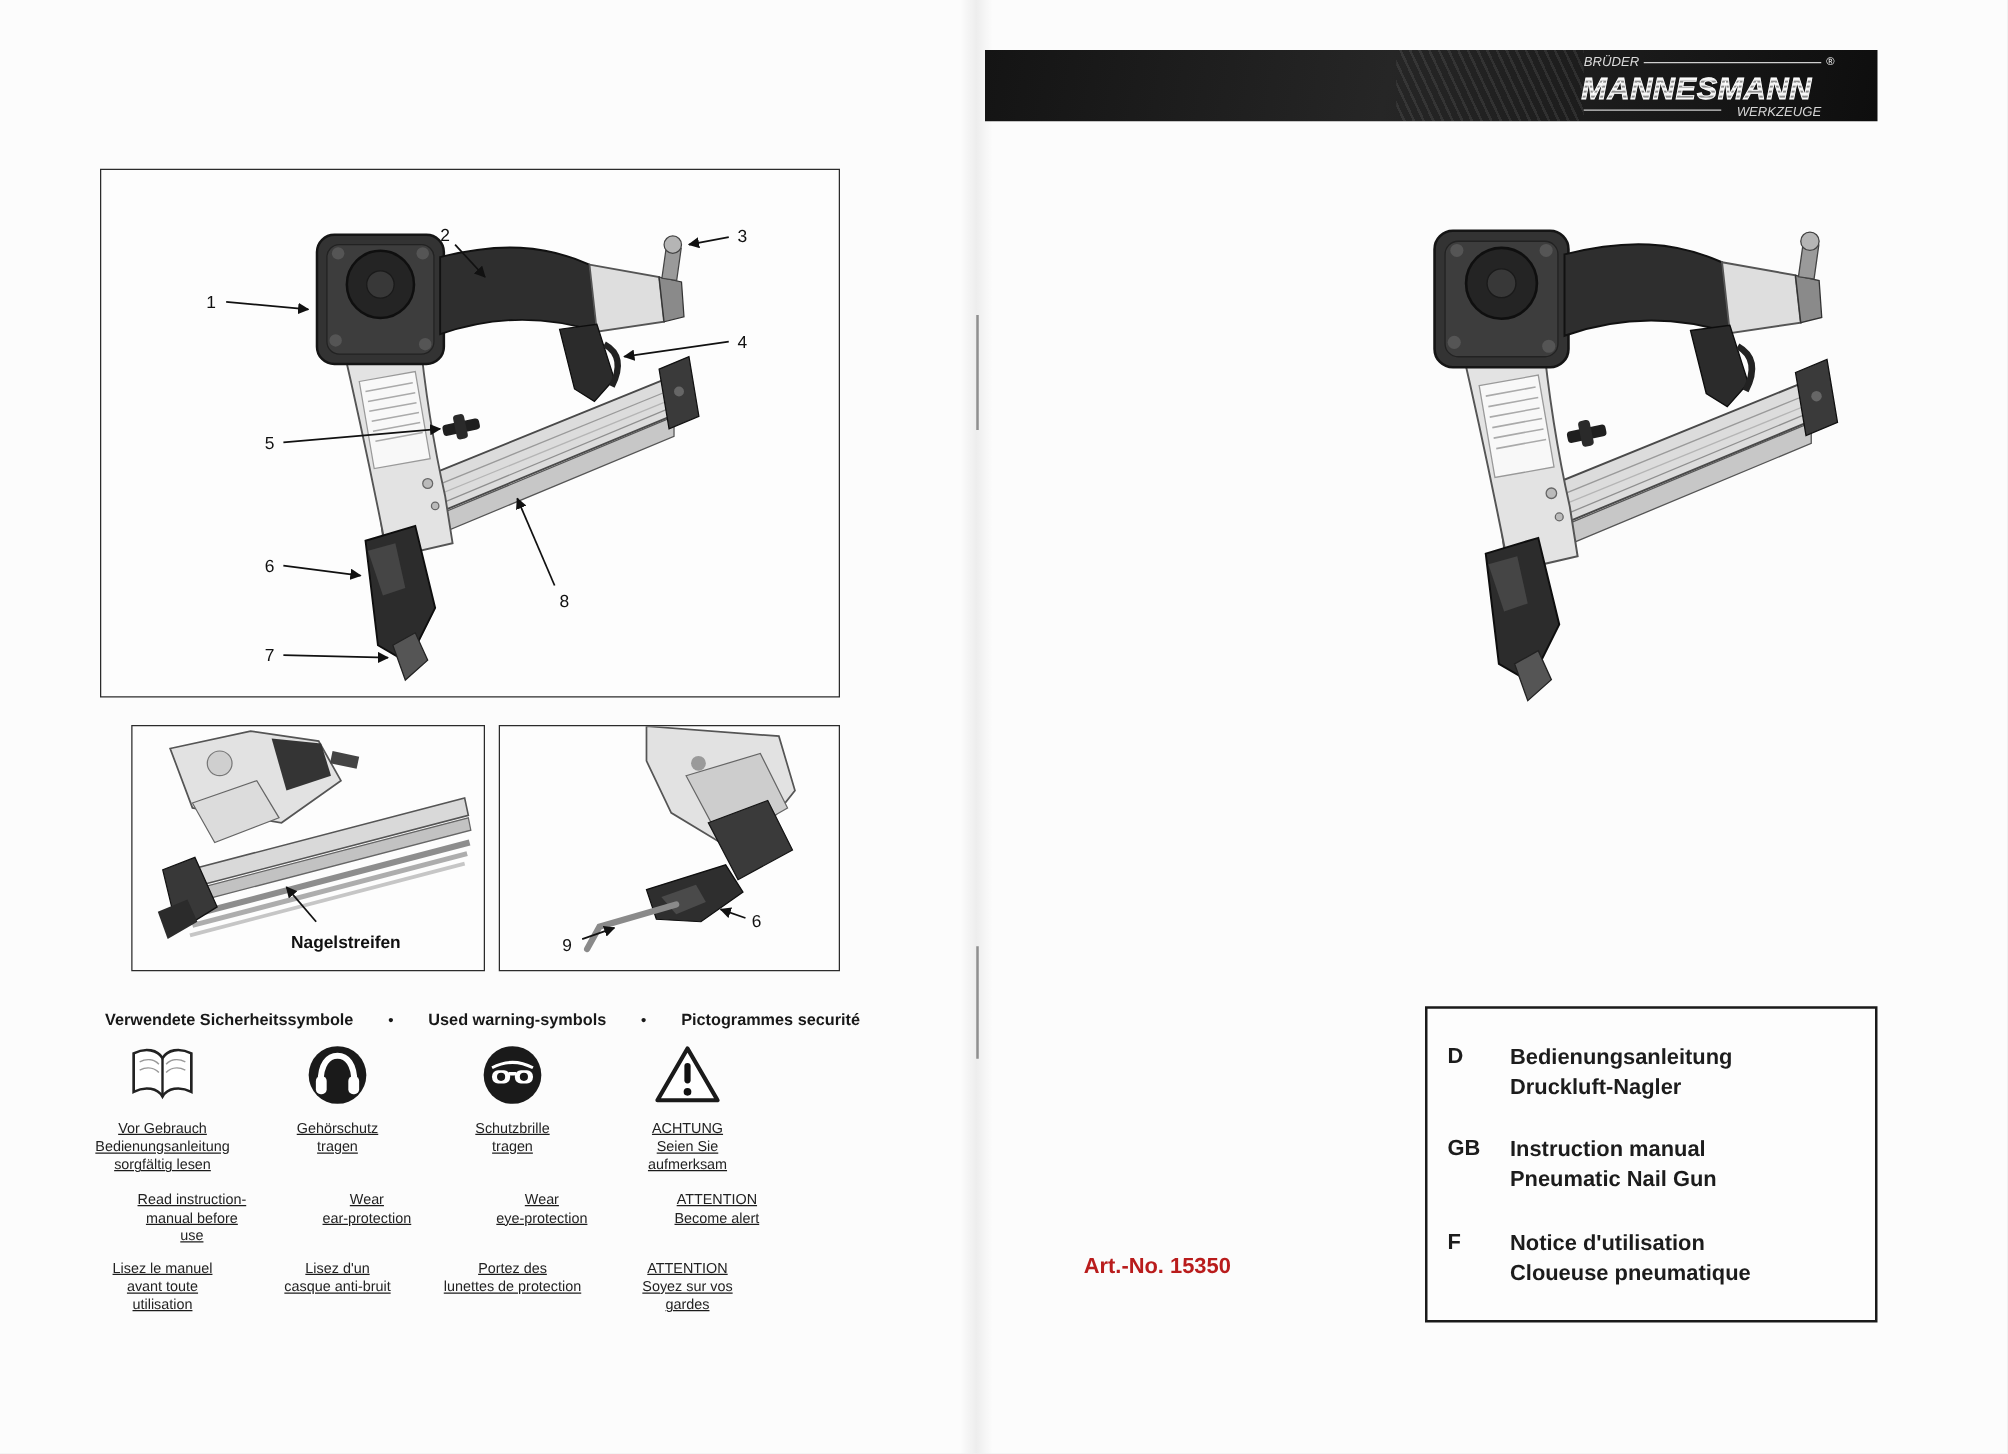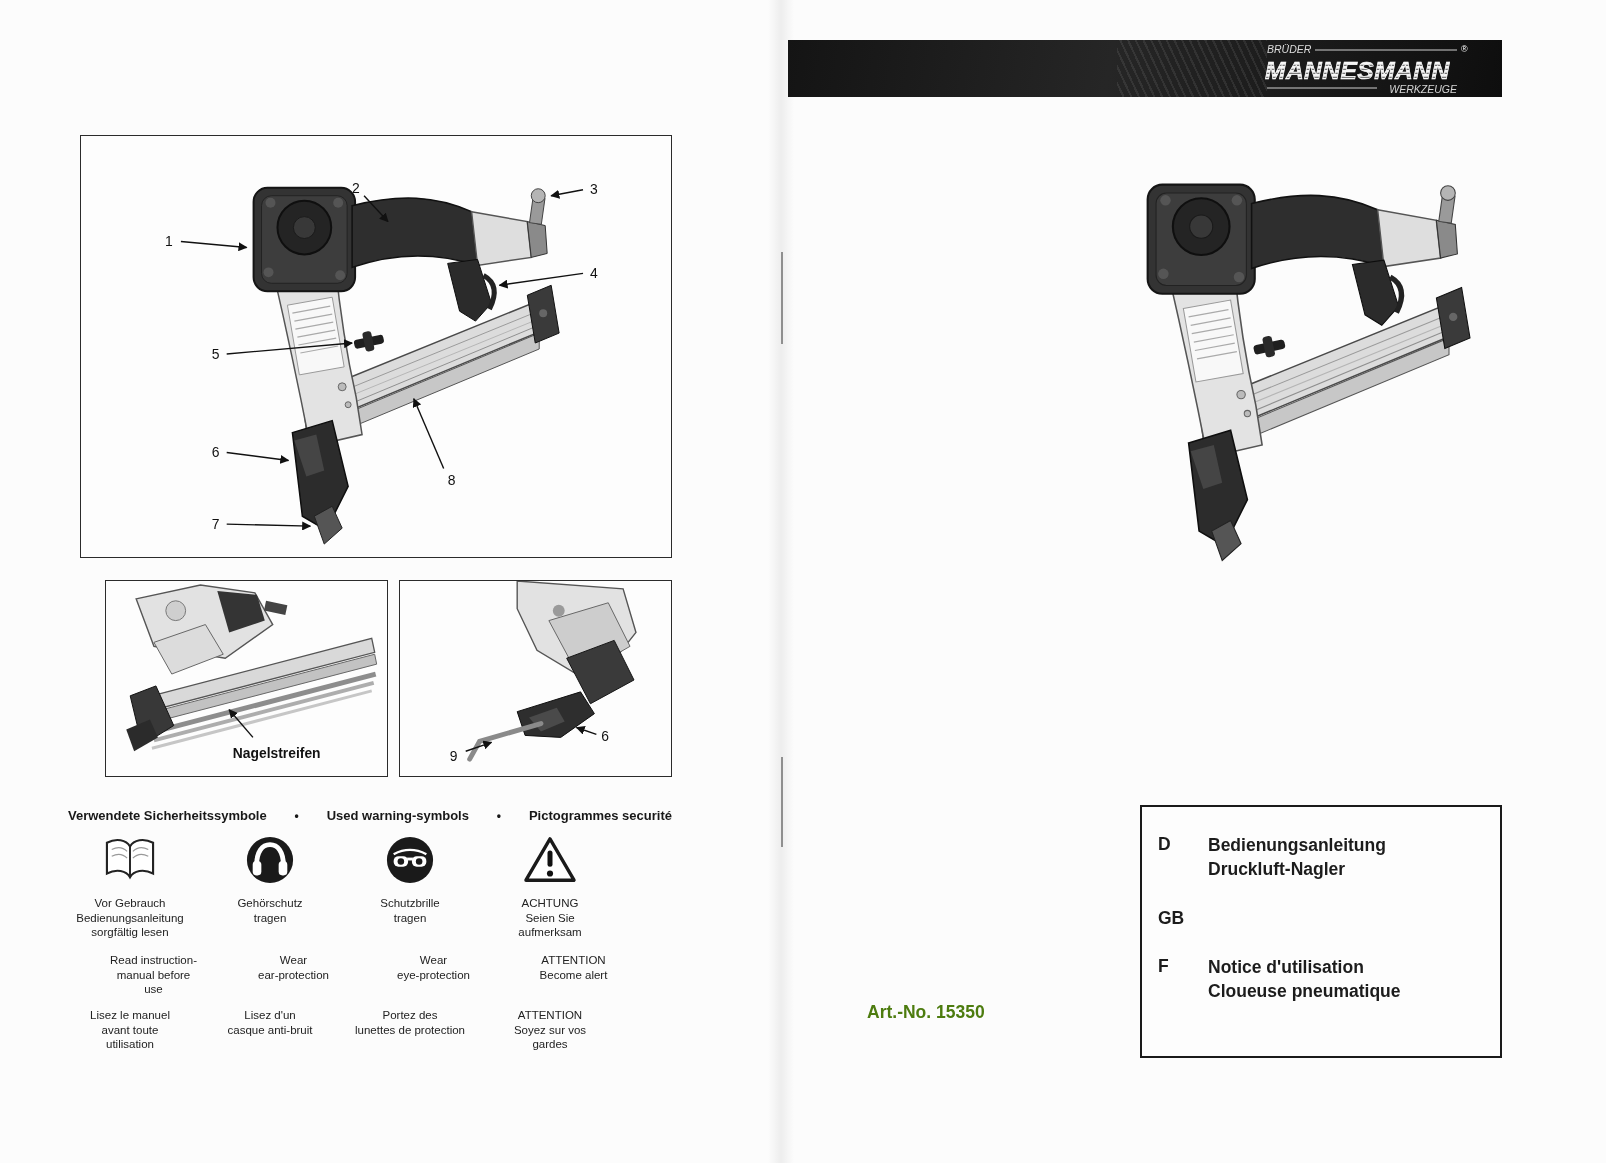--- a/index.html
+++ b/index.html
@@ -9,46 +9,46 @@
 
   .frame { position:absolute; border:1.6px solid #2b2b2b; background:#fdfdfd; }
   #main-diagram { left:80px; top:135px; width:592px; height:423px; }
   #sub-left     { left:80px; top:580px; width:283px; height:197px;margin-left:25px; }
   #sub-right    { left:399px; top:580px; width:273px; height:197px; }
   .frame svg { display:block; width:100%; height:100%; }
 
   .callout-text { font-size:14px; fill:#111; font-family:"Liberation Sans", sans-serif; }
   .diagram-line { stroke:#111; stroke-width:1.4; }
 
-  .symbols-header { position:absolute; left:68px; top:808px; width:604px;
+  .symbols-header { position:absolute; left:84px; top:808px; width:604px;
     display:flex; align-items:center; justify-content:space-between;
     font-size:13px; font-weight:bold; color:#181818; }
   .symbols-header .bullet { font-size:12px; }
 
   .symbols-grid { position:absolute; left:60px; top:830px; width:560px;
-    display:grid; grid-template-columns:repeat(4,1fr); }
+    display:grid; grid-template-columns:repeat(4,1fr);text-decoration:underline; }
   .sym-col { display:flex; flex-direction:column; align-items:center; text-align:center; }
   .sym-icon { height:60px; display:flex; align-items:center; justify-content:center; }
   .sym-text { font-size:11.5px; line-height:1.28; white-space:pre-line; color:#222; }
   .sym-de { margin-top:6px; height:57px; }
   .sym-en { height:55px;margin-left:47px; }
 
   .fold { position:absolute; left:768px; top:0; width:26px; height:1163px;
     background:linear-gradient(90deg, rgba(0,0,0,0) 0%, rgba(0,0,0,0.06) 50%, rgba(0,0,0,0) 100%); }
   .fold-mark { position:absolute; left:781px; width:2px; background:#8f8f8f; }
 
   .banner { position:absolute; left:788px; top:40px; width:714px; height:57px;
     background:linear-gradient(100deg,#141414,#262626 45%,#0e0e0e);
     display:flex; justify-content:flex-end; align-items:center; padding-right:26px; }
   .banner-hatch { position:absolute; right:235px; top:0; width:150px; height:100%;
     background:repeating-linear-gradient(65deg, transparent 0 5px, rgba(255,255,255,0.08) 5px 7px); }
 
   .product { position:absolute; left:1118px; top:166px; }
 
-  .artno { position:absolute; left:867px; top:1002px; font-size:17.5px; font-weight:bold; color:#4d7c0f; }
+  .artno { position:absolute; left:867px; top:1002px; font-size:17.5px; font-weight:bold; color:#b91c1c; }
 
   .lang-box { position:absolute; left:1140px; top:805px; width:362px; height:253px;
     border:2.5px solid #1a1a1a; background:#fdfdfd;
     padding:26px 8px 0 16px; display:flex; flex-direction:column; gap:26px; }
   .lang-row { display:flex; }
   .lang-code { width:50px; font-weight:bold; font-size:17.5px; padding-top:1px; }
   .lang-lines { font-weight:bold; font-size:17.5px; line-height:1.38; }
 </style>
 </head>
 <body>
@@ -308,20 +308,24 @@
     <div class="lang-row">
       <div class="lang-code">D</div>
       <div class="lang-lines">
         <div>Bedienungsanleitung</div>
         <div>Druckluft-Nagler</div>
       </div>
     </div>
 
     <div class="lang-row">
       <div class="lang-code">GB</div>
+      <div class="lang-lines">
+        <div>Instruction manual</div>
+        <div>Pneumatic Nail Gun</div>
+      </div>
     </div>
 
     <div class="lang-row">
       <div class="lang-code">F</div>
       <div class="lang-lines">
         <div>Notice d'utilisation</div>
         <div>Cloueuse pneumatique</div>
       </div>
     </div>
 

